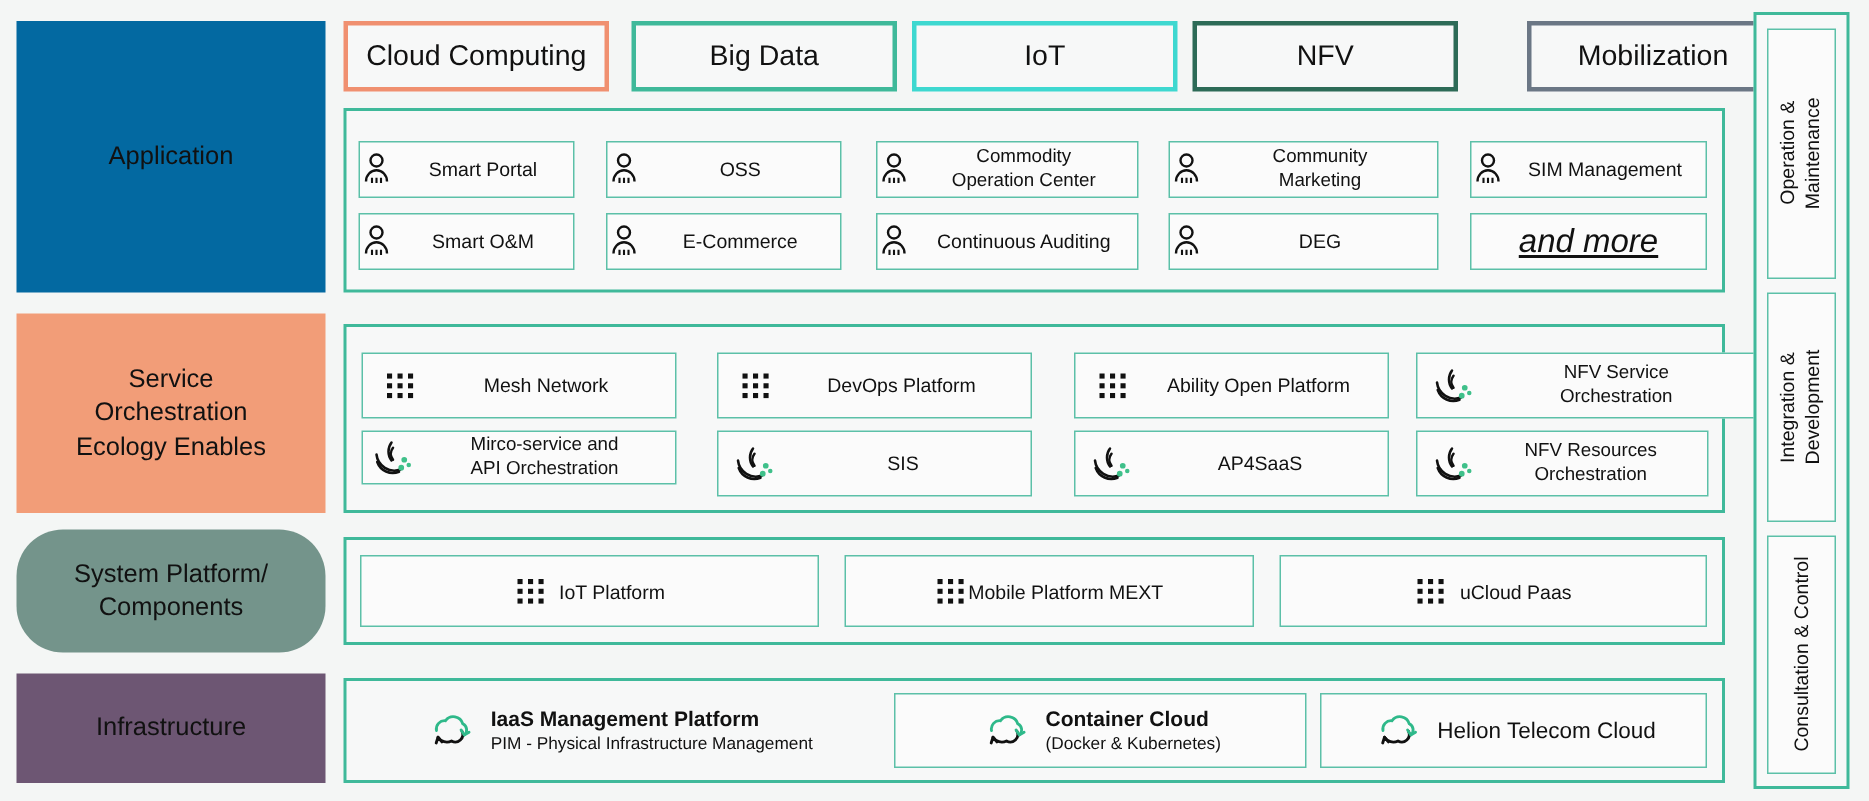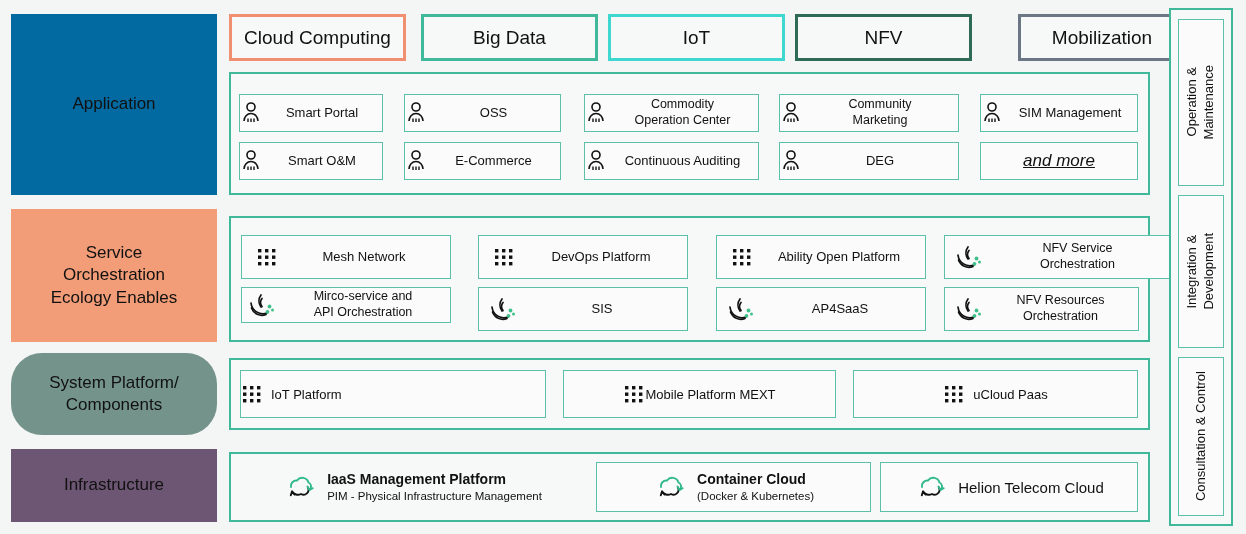--- a/index.html
+++ b/index.html
@@ -62,21 +62,21 @@
   }
   .card .lbl.two{font-size:12.5px;}
   .card.no-icon .lbl{text-align:center;}
   .card .ico{
     flex:0 0 auto;
     display:flex;align-items:center;justify-content:center;
   }
   .andmore{
     font-style:italic;
     text-decoration:underline;
-    font-size:17px;
+    font-size:22px;
   }
 
   
   .rail{
     position:absolute;left:1169px;top:8px;width:64px;height:518px;
     border:2px solid #3fb99a;background:#f7f8f8;box-sizing:border-box;
   }
   .railbox{
     position:absolute;left:1178px;width:46px;
     border:1.5px solid #5cc0a8;background:#fbfbfb;box-sizing:border-box;
@@ -369,21 +369,21 @@
             <circle cx="19.5" cy="19.8" r="1.9"></circle>
             <circle cx="24.5" cy="18" r="1.5"></circle>
           </g>
         </svg>
     </span>
     <span class="lbl two">NFV Resources<br>Orchestration</span>
   </div>
 
   <div class="panel sys"></div>
 
-  <div class="card" style="left:240px;top:370px;width:306px;height:48px;">
+  <div class="card" style="left:240px;top:370px;width:306px;height:48px;justify-content:center;">
     <span class="ico">
       <svg width="22" height="22" viewBox="0 0 22 22">
           <g fill="#111">
             <rect x="2" y="3" width="3.4" height="3.4"></rect>
             <rect x="9" y="3" width="3.4" height="3.4"></rect>
             <rect x="16" y="3" width="3.4" height="3.4"></rect>
             <rect x="2" y="9.5" width="3.4" height="3.4"></rect>
             <rect x="9" y="9.5" width="3.4" height="3.4"></rect>
             <rect x="16" y="9.5" width="3.4" height="3.4"></rect>
             <rect x="2" y="16" width="3.4" height="3.4"></rect>

